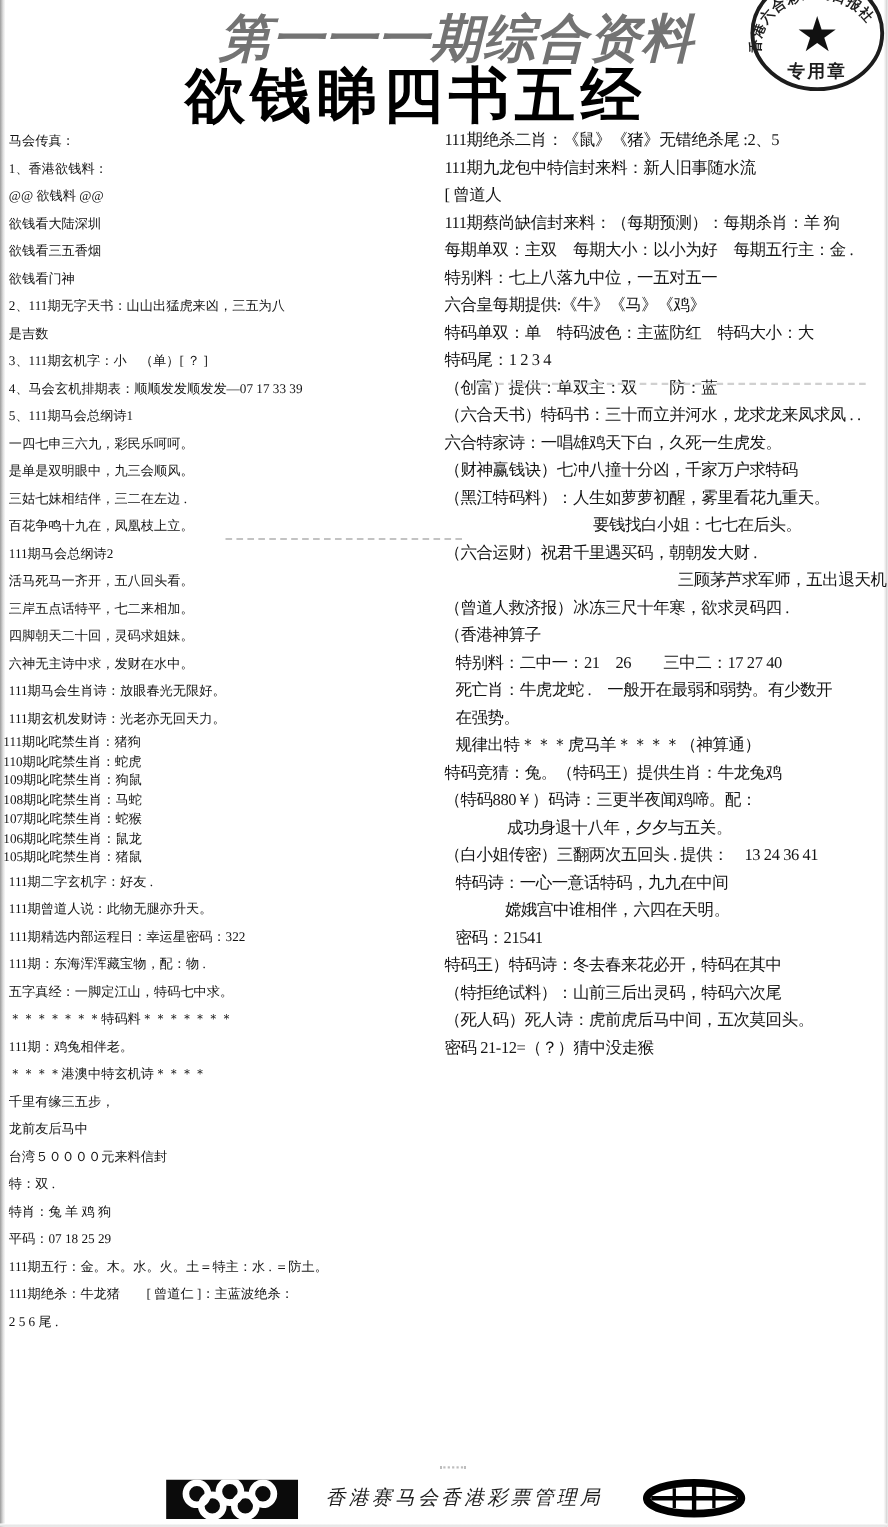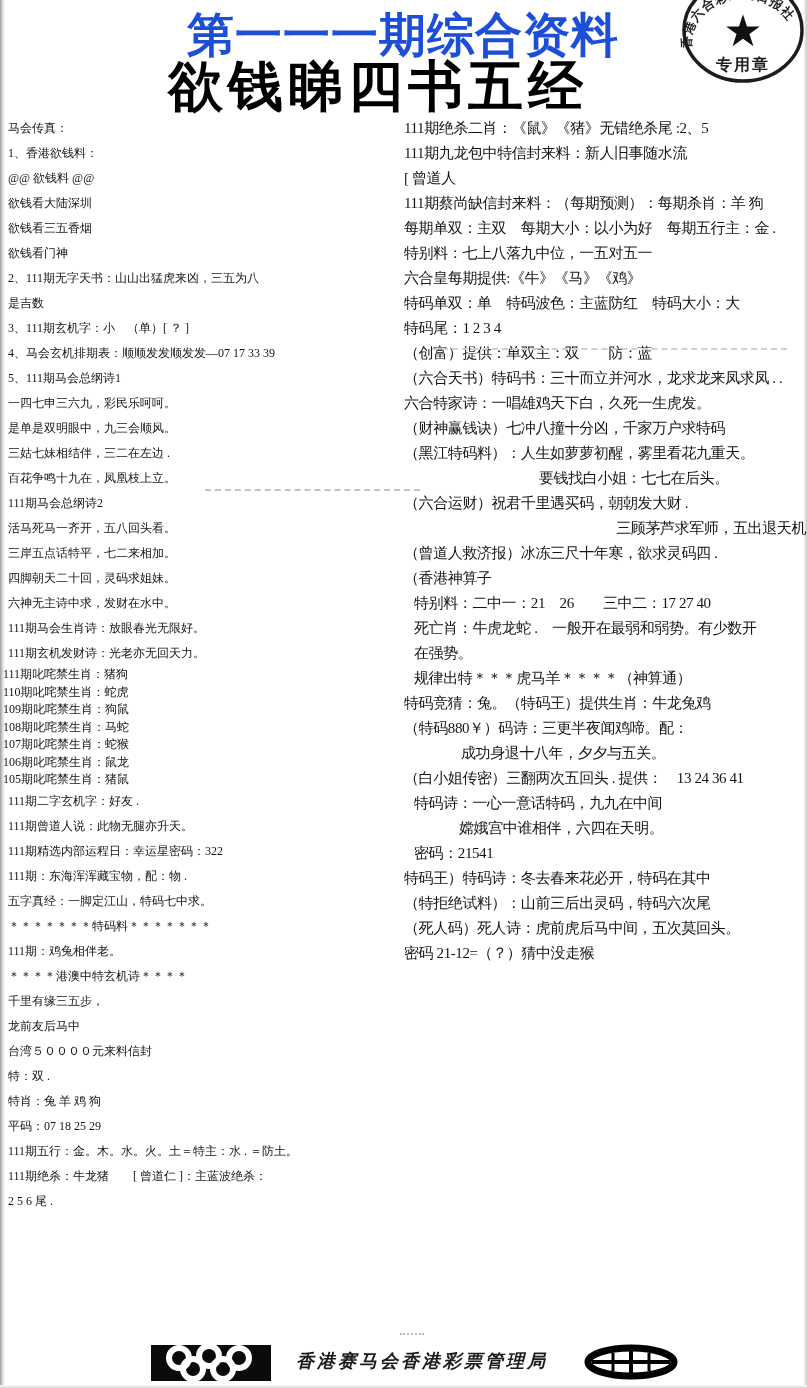--- a/index.html
+++ b/index.html
@@ -9,23 +9,23 @@
     overflow:hidden;
   }
   
   .edge-left{position:absolute;left:0;top:0;width:5px;height:1388px;
     background:linear-gradient(to right,#9b9b9b,#dedede 55%,#ffffff);}
   .edge-right{position:absolute;right:0;top:0;width:4px;height:1388px;
     background:linear-gradient(to left,#c7c7c7,#efefef 60%,#ffffff);}
   .edge-bottom{position:absolute;left:0;bottom:0;width:807px;height:3px;
     background:linear-gradient(to top,#d7d7d7,#ffffff);}
 
-  .title1{position:absolute;top:4px;left:187px;
+  .title1{position:absolute;top:4px;left:199px;
     font-family:"Liberation Sans","DejaVu Sans",sans-serif;
-    font-weight:900;font-size:47px;letter-spacing:1px;color:#1d4ed8;white-space:nowrap;}
+    font-weight:900;font-size:47px;letter-spacing:1px;color:#737373;white-space:nowrap;font-style:italic;}
   .title2{position:absolute;top:50px;left:168px;
     font-family:"Liberation Sans","DejaVu Sans",sans-serif;
     font-weight:900;font-size:55px;letter-spacing:5px;color:#000;white-space:nowrap;}
 
   .seal{position:absolute;top:-14px;right:0px;width:128px;height:104px;}
 
   .col{position:absolute;top:116px;}
   .col-left{left:8px;width:396px;font-size:12px;}
   .col-right{left:404px;width:402px;font-size:15px;letter-spacing:-0.4px;}
   .line{height:25px;line-height:25px;white-space:nowrap;overflow:visible;}
@@ -38,21 +38,21 @@
   .i135{margin-left:135px;}
 
   .artifact{position:absolute;border-top:2px dashed #c3c3c3;}
   .artifact.a1{left:205px;top:489px;width:215px;}
   .artifact.a2{left:432px;top:348px;width:355px;border-top-color:#d0d0d0;}
   .artifact.a3{left:400px;top:1333px;width:24px;border-top:2px dotted #bdbdbd;}
 
   .footer{position:absolute;left:0;top:1340px;width:807px;height:44px;}
   .circles-logo{position:absolute;left:151px;top:5px;}
   .footer-text{position:absolute;left:296px;top:9px;width:250px;
-    font-weight:bold;font-style:italic;font-size:18px;letter-spacing:3px;
+    font-weight:normal;font-style:italic;font-size:18px;letter-spacing:3px;
     color:#1c1c1c;white-space:nowrap;filter:blur(0.4px);}
   .oval-logo{position:absolute;left:584px;top:4px;}
 </style>
 </head>
 <body>
 
 <div class="edge-left"></div>
 <div class="edge-right"></div>
 <div class="edge-bottom"></div>
 

